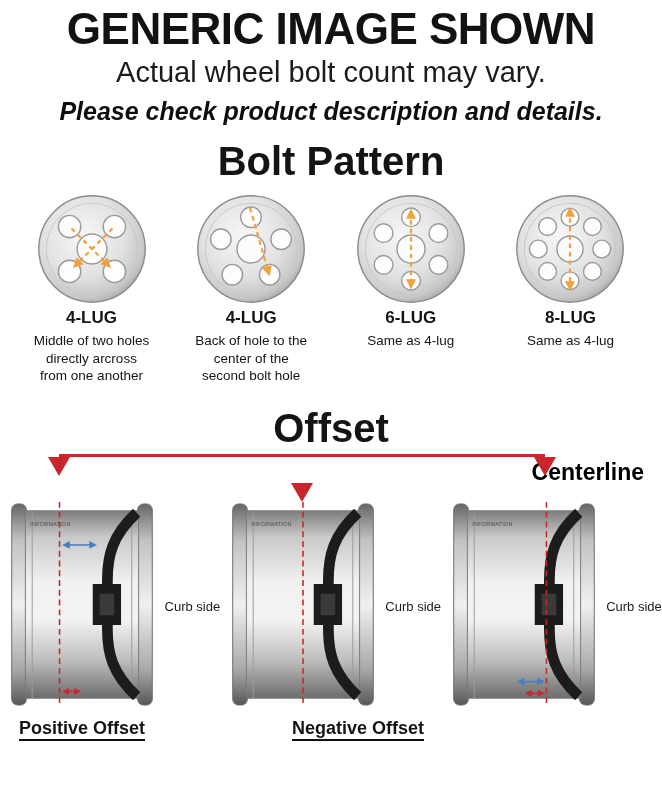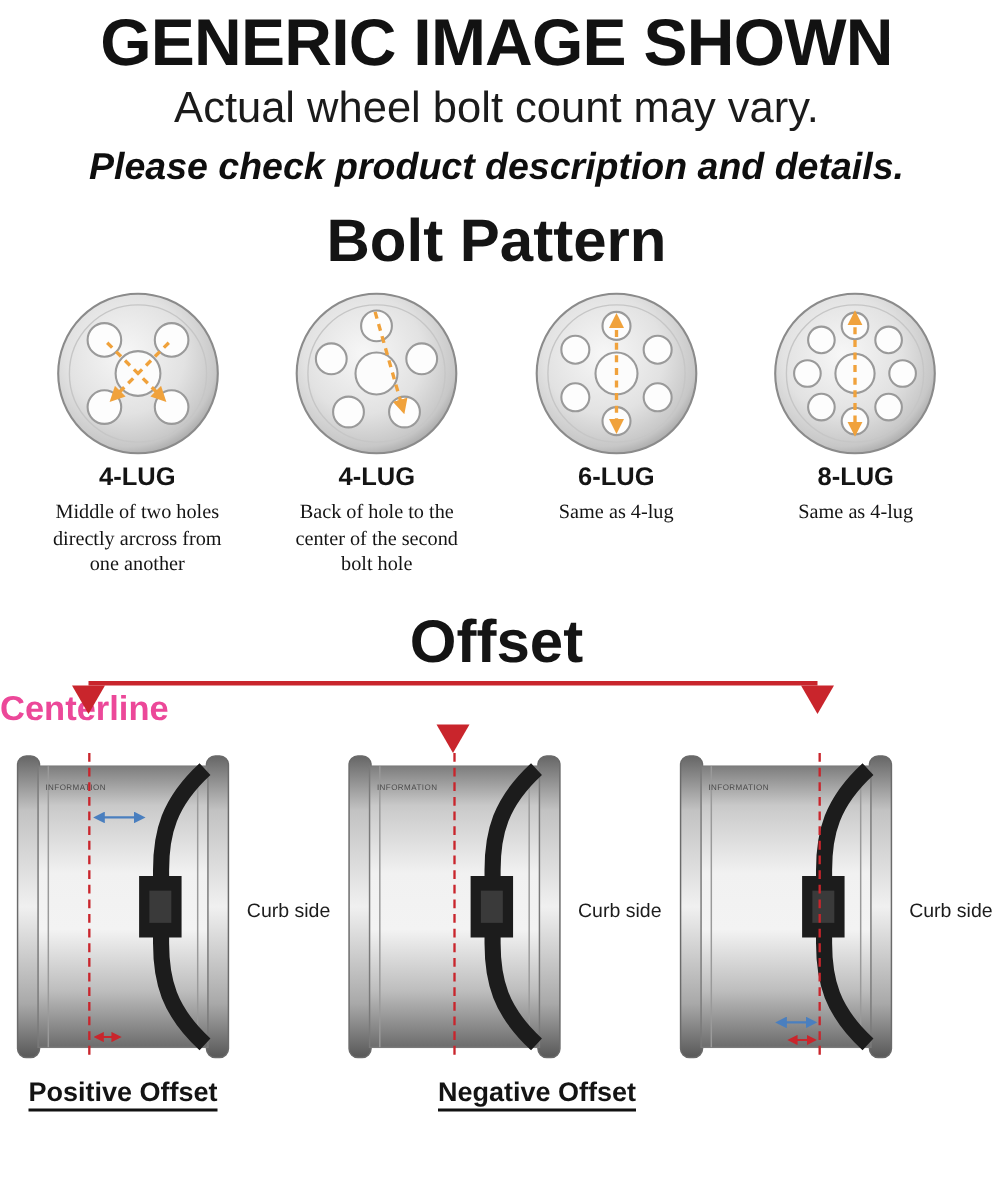--- a/index.html
+++ b/index.html
@@ -15,27 +15,27 @@
   .subtitle { font-size:29px; font-weight:400; line-height:1.15; margin-top:4px; color:#1b1b1b; }
   .note { font-size:25px; font-weight:700; line-height:1.15; margin-top:7px; color:#0e0e0e;font-style:italic; }
 
   .section-title { text-align:center; font-size:40px; font-weight:800; line-height:1.1; }
   .bolt-title { margin-top:14px; }
 
   .lug-row { display:flex; justify-content:space-between; padding:10px 14px 0 14px; }
   .lug-col { width:155px; text-align:center; }
   .lug-wheel { width:112px; height:112px; display:block; margin:0 auto; }
   .lug-label { font-size:17px; font-weight:700; margin-top:3px; }
-  .lug-desc { font-size:13.5px; line-height:1.28; margin-top:4px; width:118px; margin-left:auto; margin-right:auto;font-family:Liberation Serif, serif; }
+  .lug-desc { font-size:13.5px; line-height:1.28; margin-top:4px; width:118px; margin-left:auto; margin-right:auto; }
 
   .offset-title { margin-top:22px; }
 
   .centerline-area { position:relative; height:50px; margin-top:2px; }
   .red-line { position:absolute; left:59px; width:486px; top:2px; height:3px; background:#c9252c; }
-  .centerline-label { position:absolute; left:0; right:0; top:7px; text-align:left; font-size:23px; font-weight:600; color:#ec4899; }
+  .centerline-label { position:absolute; left:0; right:18px; top:7px; text-align:right; font-size:23px; font-weight:600; color:#000000; }
   .tri { position:absolute; width:0; height:0;
          border-left:11px solid transparent; border-right:11px solid transparent;
          border-top:19px solid #c9252c; margin-left:-11px; }
   .tri-left  { left:59px;  top:5px; }
   .tri-mid   { left:302px; top:31px; }
   .tri-right { left:545px; top:5px; }
 
   .diagram-row { display:flex; height:208px;justify-content:space-between; }
   .diag { width:164px; position:relative; }
   .diag svg { display:block; margin:0 auto; }

